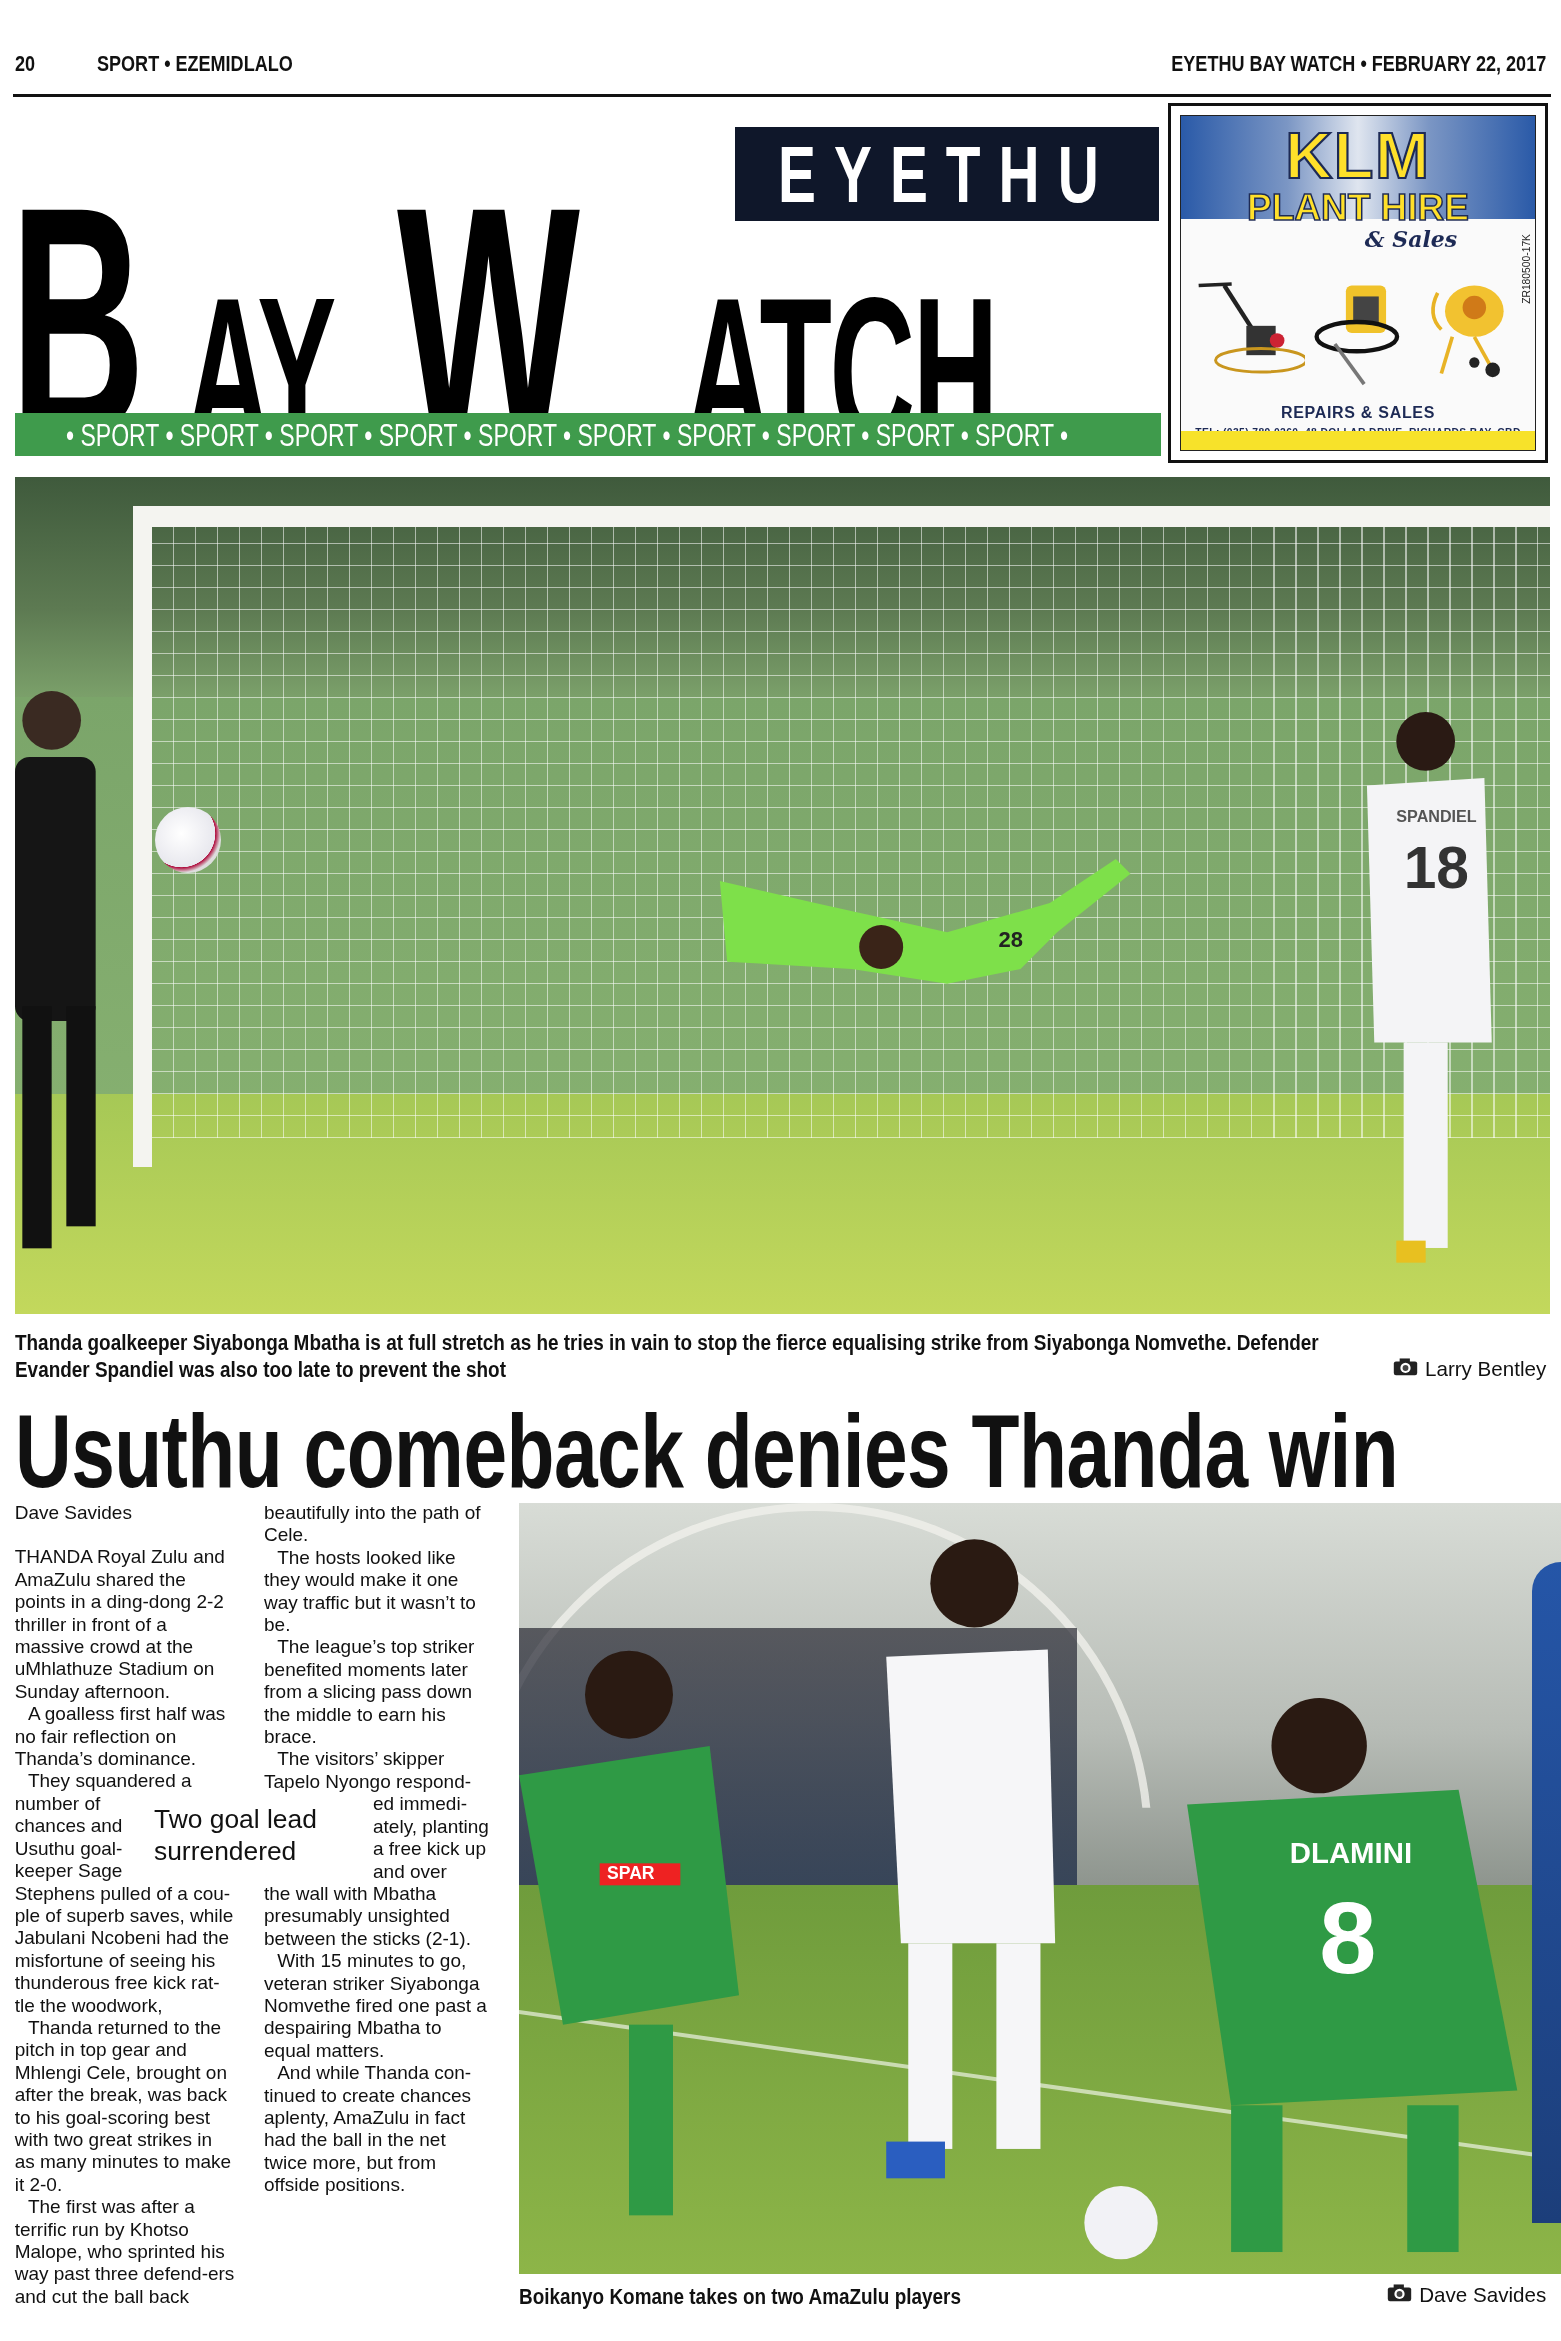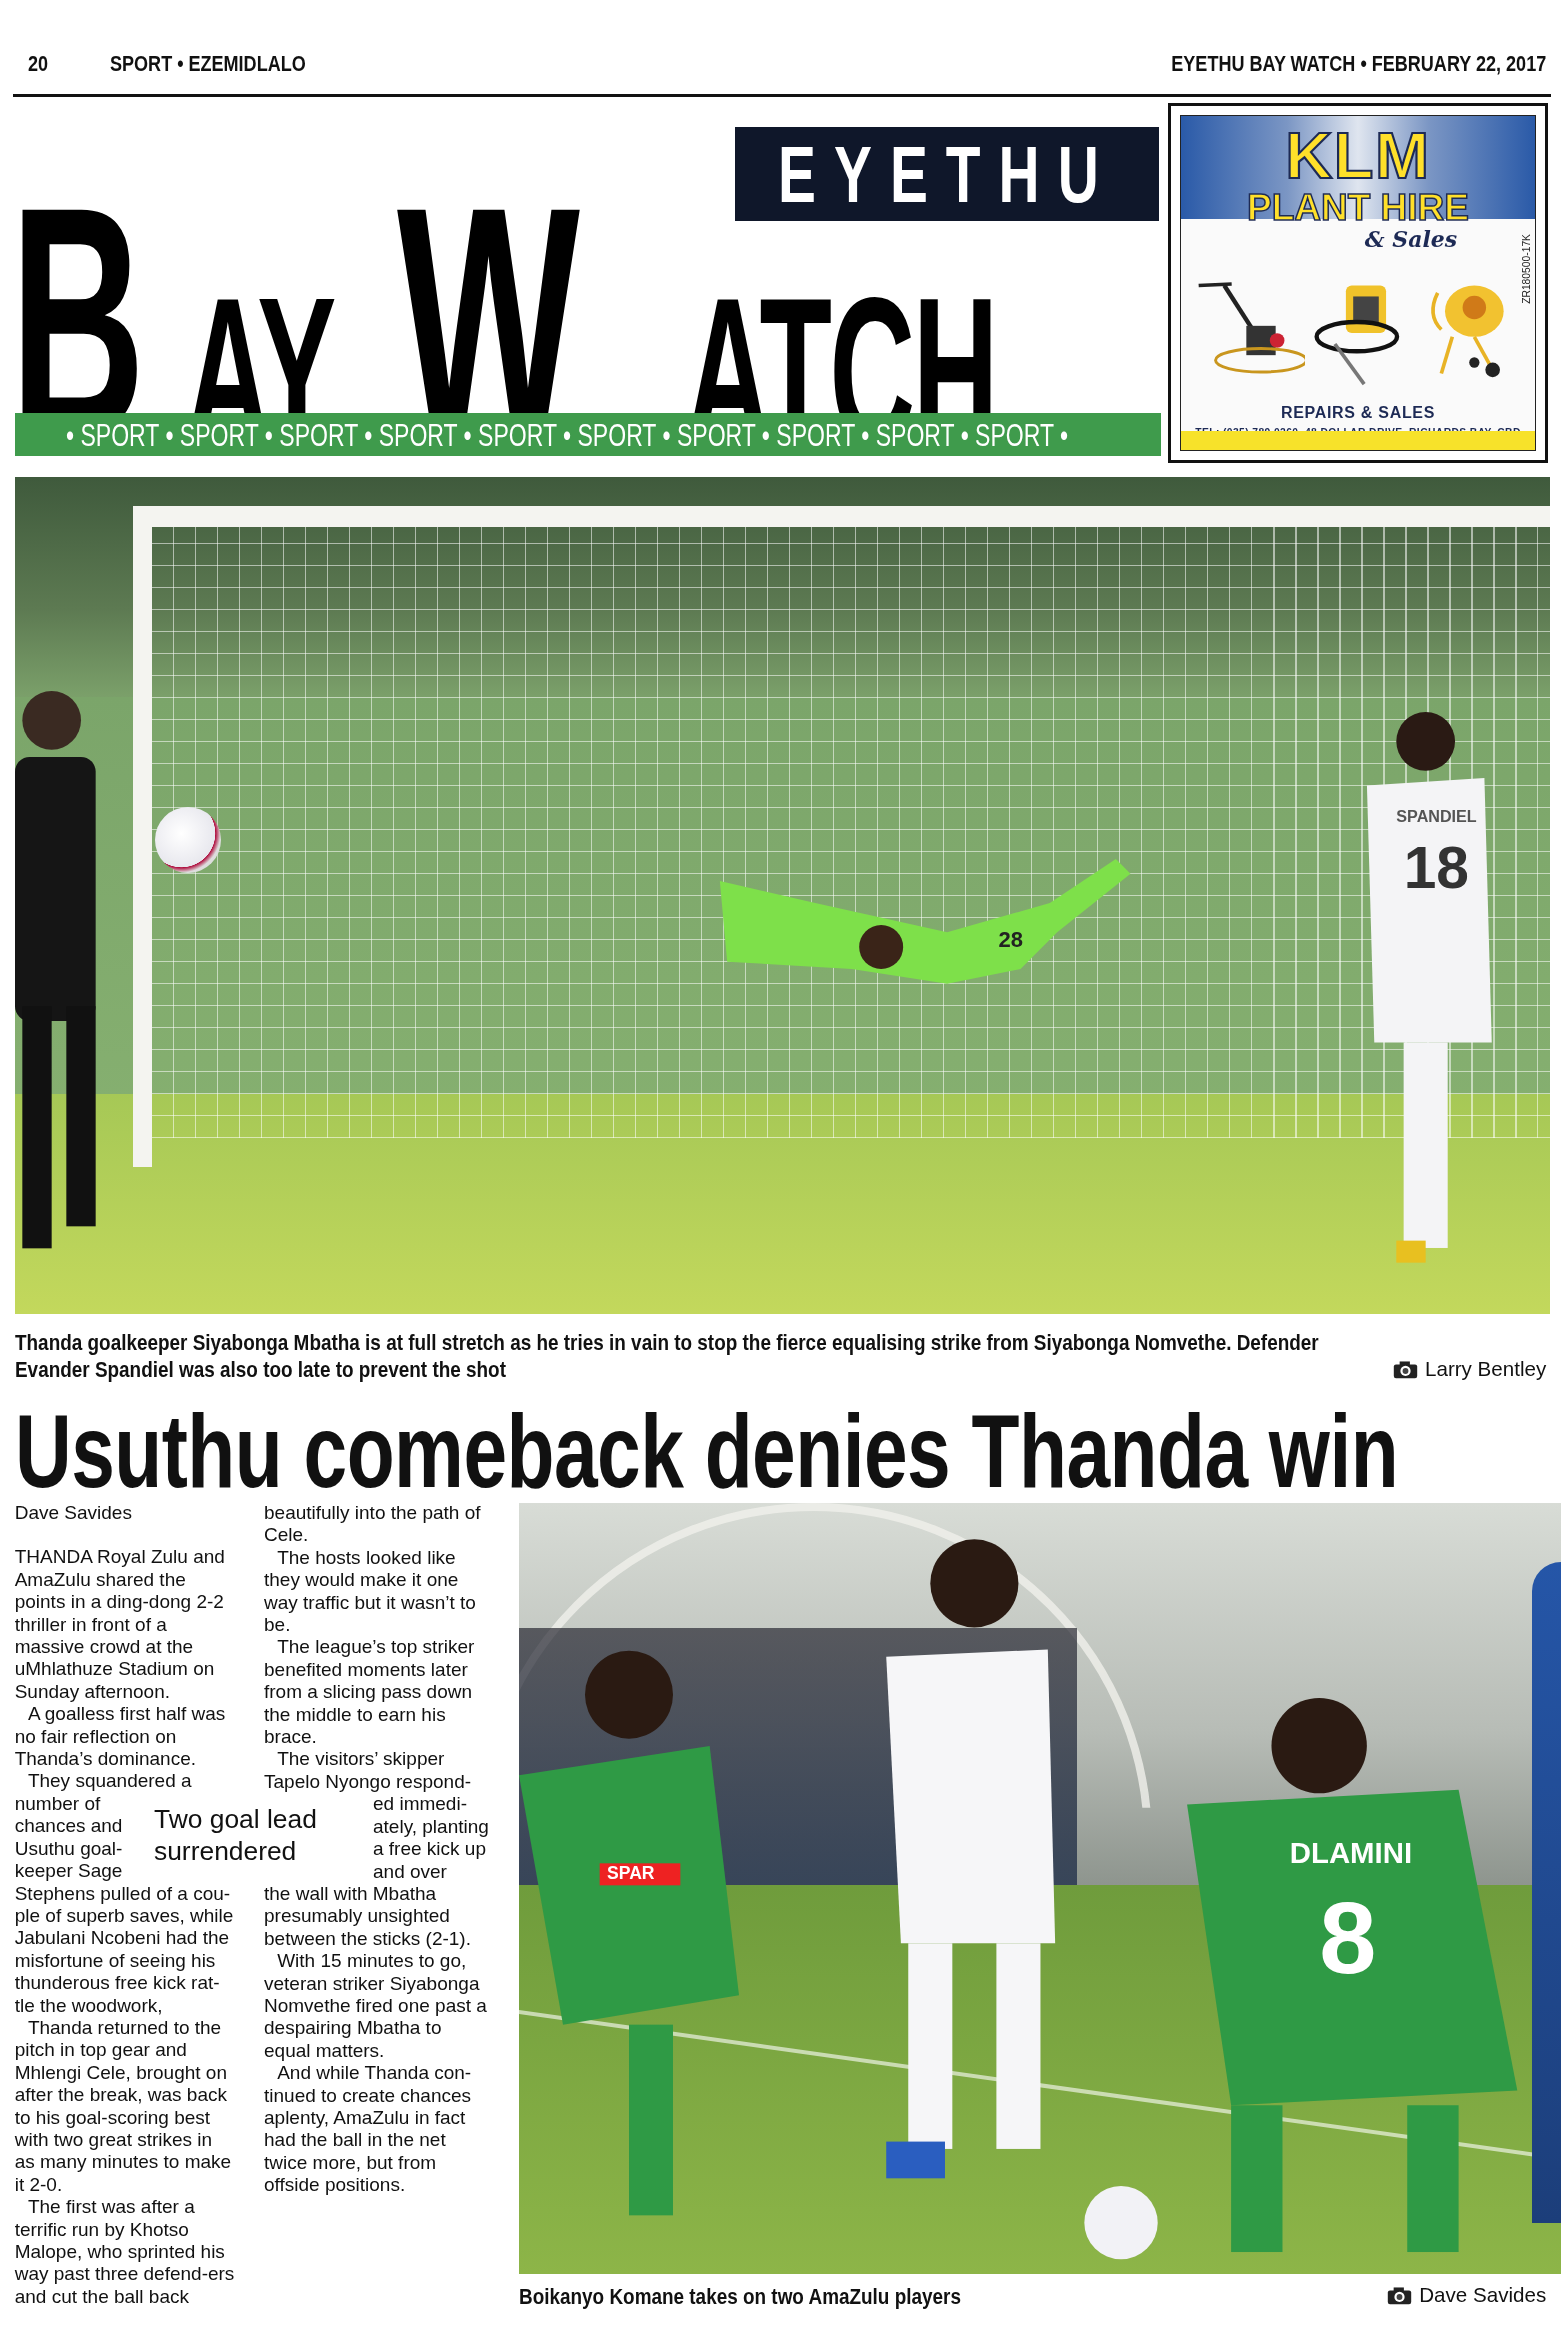--- a/index.html
+++ b/index.html
@@ -1,19 +1,19 @@
 <!DOCTYPE html>
 <html style="font-size:11.8px"><head>
   <meta charset="utf-8">
   <style>
     html, body { margin: 0; padding: 0; background: #ffffff; }
     body { width: 1561px; height: 2342px; position: relative; overflow: hidden; font-family: "Liberation Sans", sans-serif; color: #111; }
 
     
-    .folio { position: absolute; top: 51px; left: 14.7px; right: 14.7px; height: 37px; margin-left: 13px; }
+    .folio { position: absolute; top: 51px; left: 14.7px; right: 14.7px; height: 37px; }
     .folio span { position: absolute; top: 0; font-family: "Liberation Sans", sans-serif; font-weight: bold; font-size: 22px; letter-spacing: 0px; transform: scaleX(0.82); transform-origin: left top; }
     .folio .pg { left: 0; }
     .folio .sec { left: 82px; }
     .folio .right { right: 0; transform-origin: right top; }
     .rule-top { position: absolute; top: 94px; left: 13.2px; right: 10.3px; height: 2.9px; background: #111; }
 
     
     .mast { position: absolute; top: 106px; left: 14.7px; width: 1146px; height: 353px; }
     .big { position: absolute; font-weight: bold; color: #000; line-height: 1; transform-origin: left top; }
     .mast .B { left: -4.4px; top: 53px; font-size: 323px; transform: scaleX(0.58); }
@@ -50,21 +50,21 @@
     .photo1 .net { position: absolute; left: 136px; top: 29px; right: 0; height: 632px;
       background-image: repeating-linear-gradient(0deg, rgba(255,255,255,0.55) 0 1.5px, transparent 1.5px 22px), repeating-linear-gradient(90deg, rgba(255,255,255,0.55) 0 1.5px, transparent 1.5px 22px); }
     .photo1 .crossbar { position: absolute; left: 118px; top: 29px; right: 0; height: 20.6px; background: #f4f4f0; }
     .photo1 .post { position: absolute; left: 118px; top: 29px; width: 19px; height: 661px; background: #f4f4f0; }
     .photo1 .keeper { position: absolute; left: 690px; top: 382px; width: 455px; height: 132px; }
     .photo1 .referee { position: absolute; left: 0; top: 206px; width: 132px; height: 588px; }
     .photo1 .defender { position: absolute; left: 1315px; top: 235px; width: 184px; height: 558px; }
     .photo1 .ball { position: absolute; left: 140px; top: 330px; width: 66px; height: 66px; border-radius: 50%; background: radial-gradient(circle at 40% 40%, #ffffff 0%, #e8e8ee 60%, #b01040 61%, #ddd 70%); }
 
     .caption1 { position: absolute; top: 1329px; left: 14.7px; width: 1520px; font-size: 22px; font-weight: bold; line-height: 27px; transform: scaleX(0.86); transform-origin: left top; }
-    .credit { position: absolute; font-size: 20.6px; display: flex; align-items: center; gap: 7.3px; }
+    .credit { position: absolute; font-size: 20.6px; display: flex; align-items: flex-start; gap: 7.3px; }
     .credit .cam { width: 25px; height: 19px; }
     .credit1 { top: 1357px; right: 14.7px; }
 
     
     .headline { position: absolute; top: 1399px; left: 14.7px; font-size: 104px; font-weight: bold; line-height: 1; white-space: nowrap; transform: scaleX(0.755); transform-origin: left top; letter-spacing: -0.7px; }
 
     
     .col { position: absolute; font-size: 19px; line-height: 22.4px; color: #111; }
     .col p { margin: 0; }
     .col .ind { text-indent: 13.2px; }

